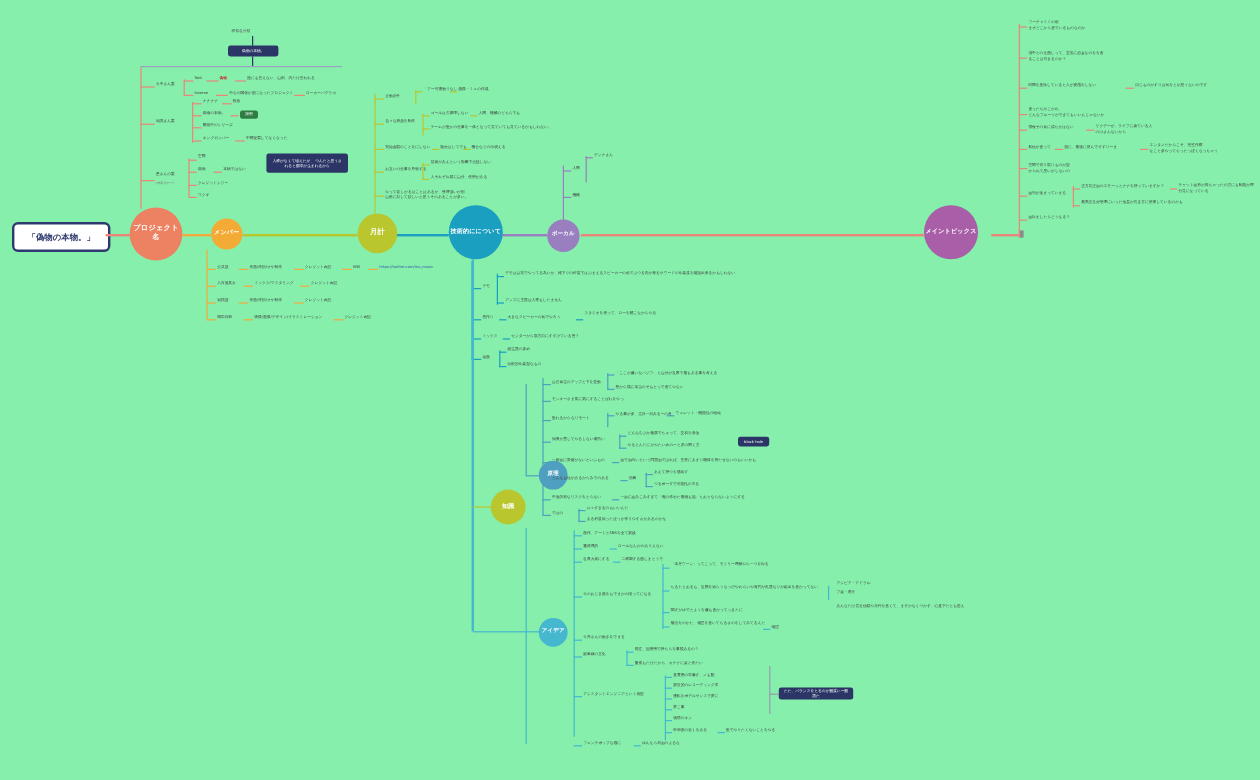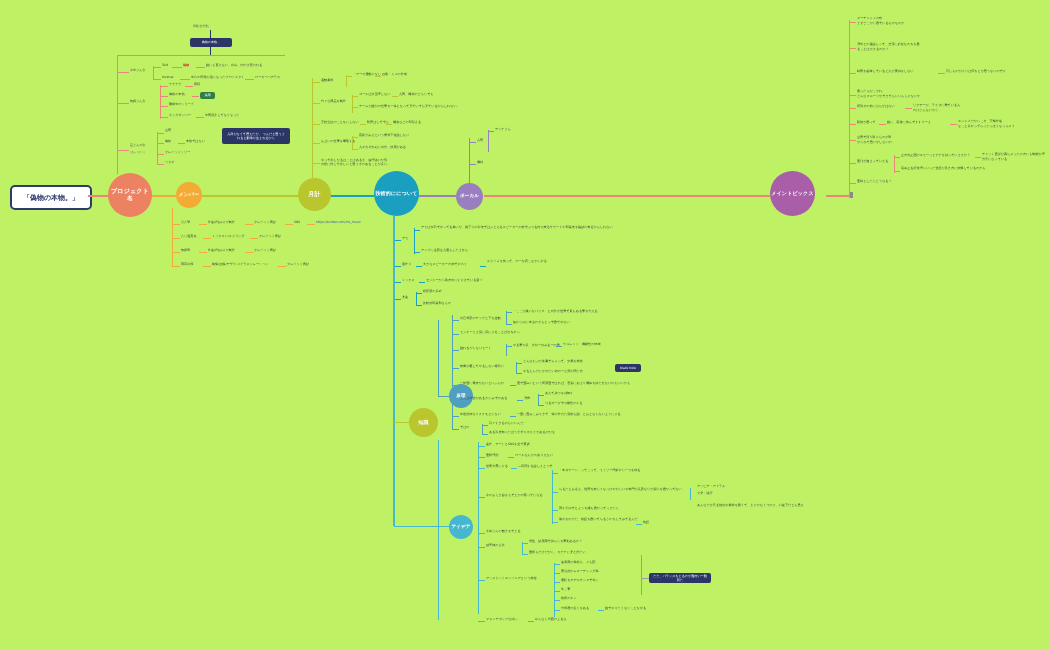--- a/index.html
+++ b/index.html
@@ -1,18 +1,18 @@
 <!DOCTYPE html>
 <html><head>
 <meta charset="utf-8">
 <style>
   html,body{margin:0;padding:0;background:#ffffff;}
   body{width:1050px;height:650px;overflow:hidden;
        font-family:"DejaVu Sans","Liberation Sans",sans-serif;}
-  #stage{position:relative;width:1050px;height:650px;background:#bef264;}
+  #stage{position:relative;width:1050px;height:650px;background:#86efac;}
 
   
   .abs{position:absolute;}
   .lbl{position:absolute;white-space:pre;line-height:1.25;color:#3d3d3d;}
 
   
   .ln{position:absolute;background:#cfcfcf;}
   .ln.h{height:1px;}
   .ln.v{width:1px;}
 

